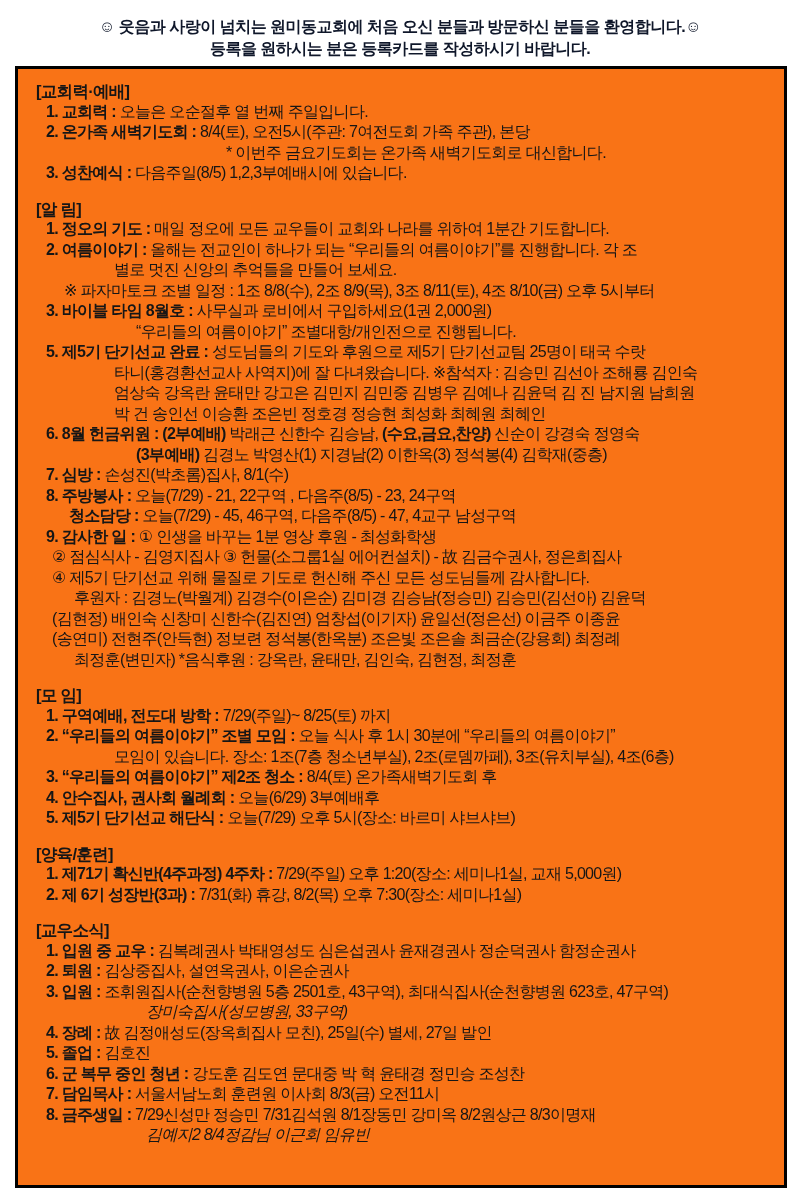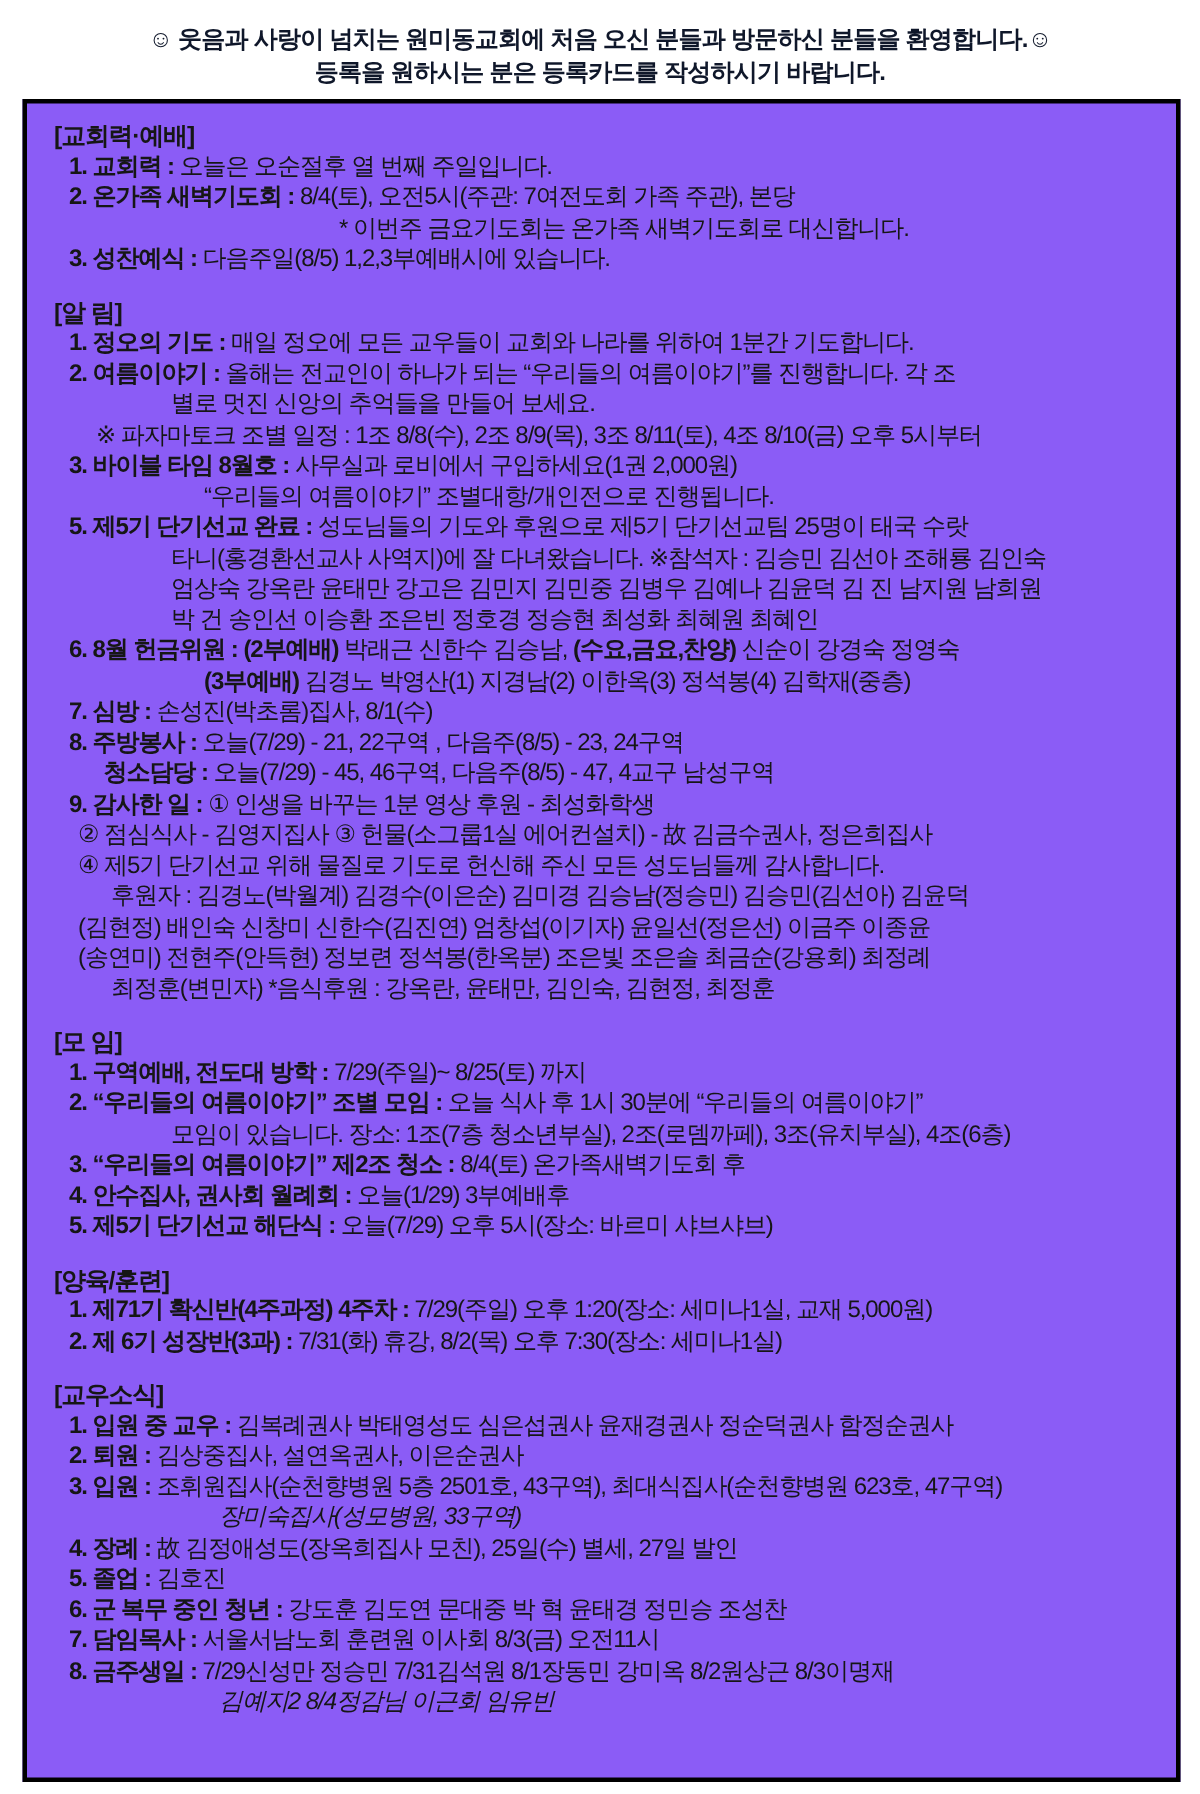--- a/index.html
+++ b/index.html
@@ -20,21 +20,21 @@
     letter-spacing: -0.5px;
     color: #0f172a;
   }
   .box {
     position: absolute;
     left: 15px; top: 66px;
     width: 772px; height: 1122px;
     border: 3px solid #000000;
     padding: 12px 8px 8px 18px;
     overflow: hidden;
-    background: #8b5cf6;
+    background: #f97316;
   }
   .sec { margin-bottom: 15px; }
   .sec:last-child { margin-bottom: 4px; }
   .line {
     font-size: 16px;
     line-height: 20.5px;
     white-space: nowrap;
     letter-spacing: -0.7px;
     color: #161616;
   }
@@ -91,21 +91,21 @@
         <div class="line ind6"><span>(김현정)  배인숙 신창미 신한수(김진연)  엄창섭(이기자)  윤일선(정은선)  이금주 이종윤</span></div>
         <div class="line ind6"><span>(송연미)  전현주(안득현)  정보련 정석봉(한옥분)  조은빛 조은솔 최금순(강용회) 최정례</span></div>
         <div class="line ind7"><span>최정훈(변민자)   *음식후원 : 강옥란, 윤태만, 김인숙, 김현정, 최정훈</span></div>
       </div>
       <div class="sec">
         <div class="line sec-title">[모 임]</div>
         <div class="line ind1"><span class="b">1. 구역예배, 전도대 방학 : </span><span>7/29(주일)~ 8/25(토)  까지</span></div>
         <div class="line ind1"><span class="b">2. “우리들의 여름이야기” 조별 모임 : </span><span>오늘 식사 후 1시 30분에 “우리들의  여름이야기”</span></div>
         <div class="line ind2"><span>모임이 있습니다.  장소:  1조(7층 청소년부실),  2조(로뎀까페),  3조(유치부실),  4조(6층)</span></div>
         <div class="line ind1"><span class="b">3. “우리들의 여름이야기” 제2조 청소 : </span><span>8/4(토)  온가족새벽기도회 후</span></div>
-        <div class="line ind1"><span class="b">4. 안수집사, 권사회 월례회 : </span><span>오늘(1/29)  3부예배후</span></div>
+        <div class="line ind1"><span class="b">4. 안수집사, 권사회 월례회 : </span><span>오늘(6/29)  3부예배후</span></div>
         <div class="line ind1"><span class="b">5. 제5기 단기선교 해단식 : </span><span>오늘(7/29)  오후 5시(장소: 바르미 샤브샤브)</span></div>
       </div>
       <div class="sec">
         <div class="line sec-title">[양육/훈련]</div>
         <div class="line ind1"><span class="b">1. 제71기 확신반(4주과정) 4주차 : </span><span>7/29(주일) 오후 1:20(장소:  세미나1실,  교재 5,000원)</span></div>
         <div class="line ind1"><span class="b">2. 제 6기 성장반(3과) : </span><span>7/31(화)  휴강,  8/2(목)  오후 7:30(장소:  세미나1실)</span></div>
       </div>
       <div class="sec">
         <div class="line sec-title">[교우소식]</div>
         <div class="line ind1"><span class="b">1. 입원 중 교우 : </span><span>김복례권사 박태영성도 심은섭권사 윤재경권사 정순덕권사 함정순권사</span></div>

